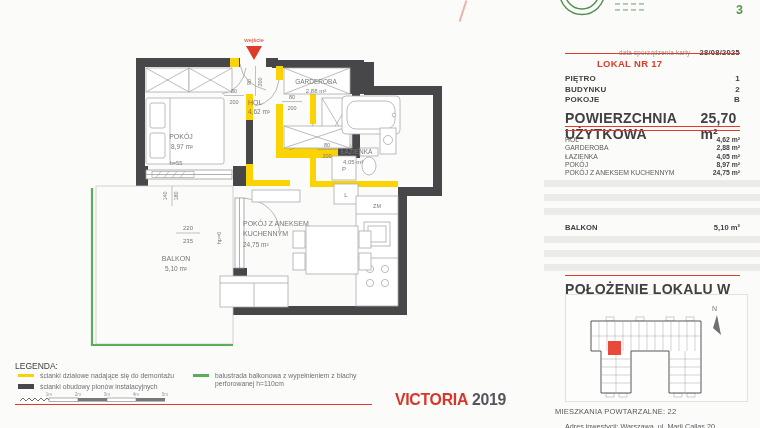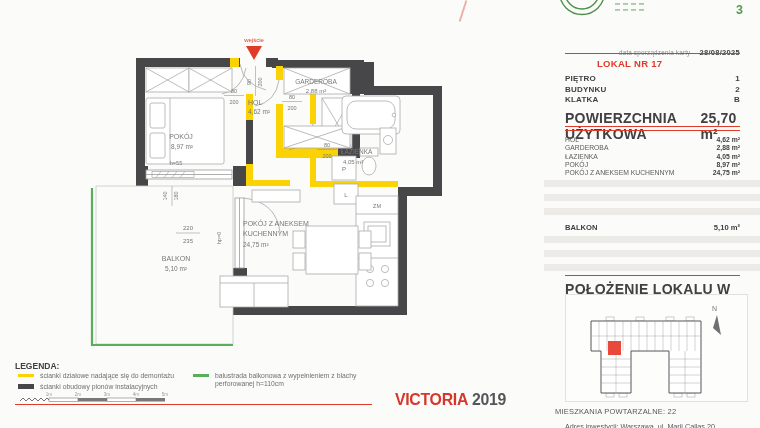--- a/index.html
+++ b/index.html
@@ -26,21 +26,21 @@
   .room-row b{color:#3f3f41;font-weight:bold;}
   .stripes{left:544px;width:216px;background:repeating-linear-gradient(180deg,#edebe8 0 7px,rgba(0,0,0,0) 7px 14px);}
   .balkon-row{left:565px;top:223px;width:175px;display:flex;justify-content:space-between;
     font-size:7.6px;font-weight:bold;color:#414043;}
   .loc-title{left:565px;top:281px;font-size:14px;font-weight:bold;letter-spacing:.3px;color:#414043;}
   .map-box{left:565px;top:294px;width:181px;height:106px;background:#fdfdfc;border:1px solid #e2e1de;}
   .mieszkania{left:555px;top:407px;font-size:7.5px;color:#58585a;letter-spacing:.2px;}
   .address{left:565px;top:422px;font-size:7.2px;color:#58585a;}
 
   
-  .legend-title{left:15px;top:361px;font-size:8.5px;font-weight:bold;color:#3f3f41;}
+  .legend-title{left:15px;top:361px;font-size:8.5px;font-weight:normal;color:#3f3f41;}
   .legend-item{display:flex;align-items:flex-start;font-size:6.8px;color:#6f7072;line-height:1.25;}
   .swatch{display:inline-block;flex:0 0 16px;margin-right:6px;margin-top:2px;}
   .sw-yellow{height:3px;background:#fbd304;}
   .sw-dark{height:5px;background:#47474a;margin-top:1px;}
   .sw-green{height:3px;background:#5aad5a;}
   .bottom-rule{left:15px;top:404px;width:357px;height:1.4px;background:#df3b2a;}
   .victoria{left:370px;top:390px;width:136px;text-align:right;font-size:16.5px;font-weight:bold;
     letter-spacing:-.3px;transform:scaleX(.96);transform-origin:right;}
   .victoria .v-name{color:#d8362a;}
   .victoria .v-year{color:#55565a;margin-left:4px;}
@@ -269,21 +269,21 @@
 
 <div class="abs info-row" style="top:74px">
   <span>PIĘTRO</span>
   <span>1</span>
 </div>
 <div class="abs info-row" style="top:84.5px">
   <span>BUDYNKU</span>
   <span>2</span>
 </div>
 <div class="abs info-row" style="top:95px">
-  <span>KLATKA</span>
+  <span>POKOJE</span>
   <span>B</span>
 </div>
 <div class="abs info-row area-row" style="top:110px">
   <span>POWIERZCHNIA UŻYTKOWA</span>
   <span>25,70 m²</span>
 </div>
 
 <div class="abs rule" style="top:126px"></div>
 <div class="abs rule" style="top:129.5px;height:1px"></div>
 

